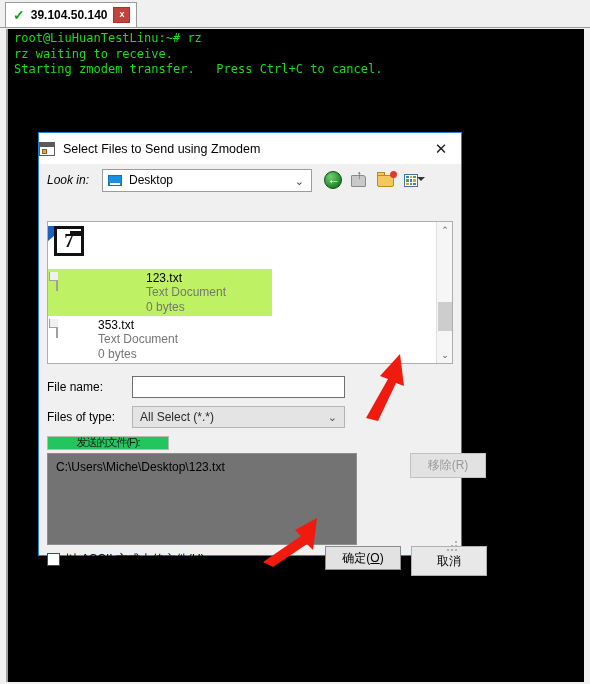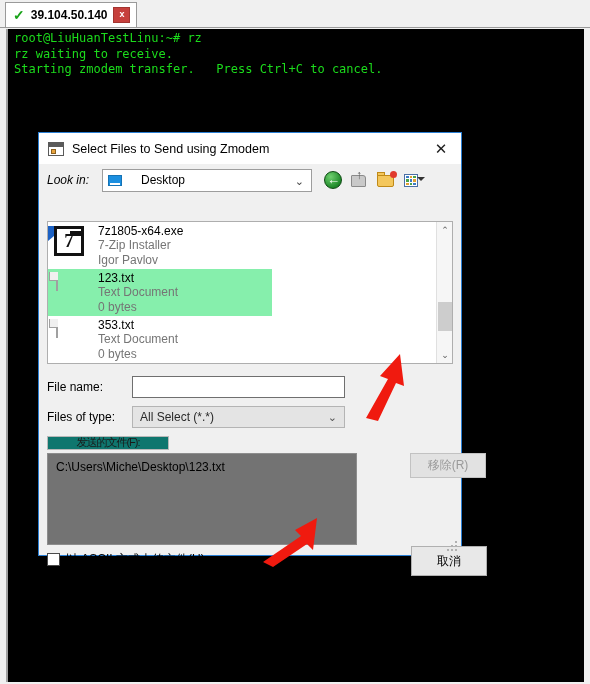--- a/index.html
+++ b/index.html
@@ -97,21 +97,21 @@
     border: 1px solid #2a7fd4;
     box-sizing: border-box;
     box-shadow: 0 0 6px rgba(0,0,0,0.35);
   }
   #dialog-titlebar {
     position: relative;
     height: 31px;
     background: #ffffff;
     display: flex;
     align-items: center;
-    padding-left: 9px;
+    padding-left: 0;
   }
   #dialog-icon {
     width: 16px; height: 14px;
     border: 1px solid #5a5a5a;
     background: #ffffff;
     position: relative;
     flex: 0 0 auto;
     box-sizing: border-box;
   }
   #dialog-icon:before {
@@ -191,21 +191,21 @@
   #lookin-monitor:after {
     content: "";
     position: absolute;
     left: 1px; bottom: 0;
     width: 10px; height: 2px;
     background: #ffffff;
   }
   #lookin-text {
     font-size: 12px;
     color: #000;
-    margin-left: 19px;
+    margin-left: 7px;
   }
   #lookin-chevron {
     position: absolute;
     right: 7px; top: 5px;
     font-size: 11px;
     color: #444;
   }
 
   .toolbtn {
     width: 22px; height: 22px;
@@ -311,22 +311,23 @@
   }
   .file-row {
     position: relative;
     height: 47px;
     display: flex;
     align-items: center;
     padding-left: 5px;
     cursor: pointer;
   }
   .file-row.selected {
-    background: #86efac;
+    background: #bef264;
     width: 219px;
+    gap: 48px;
   }
   .file-icon {
     width: 35px; height: 40px;
     flex: 0 0 auto;
     position: relative;
   }
   
   .doc-icon {
     width: 30px; height: 38px;
     background: #ffffff;
@@ -520,21 +521,21 @@
     font-size: 12px;
     color: #000;
   }
   #add-button-inner span { text-decoration: underline; }
 
   
   #sendfiles-label {
     position: absolute;
     left: 8px; top: 272px;
     width: 122px; height: 14px;
-    background: #0f766e;
+    background: #22c55e;
     border: 1px solid #b8b8b8;
     box-sizing: border-box;
     font-size: 11px;
     color: #1a1a1a;
     text-align: center;
     line-height: 11px;
     overflow: hidden;
     letter-spacing: -1px;
     white-space: nowrap;
   }
@@ -713,25 +714,20 @@
       <div id="file-list">
 
         <div class="file-row">
           <span class="file-icon">
             <span class="sevenzip-icon">
               <span class="sz-box">7</span>
               <span class="sz-bar"></span>
               <span class="sz-shield"></span>
             </span>
           </span>
-          <span class="file-text">
-            <div class="file-name">7z1805-x64.exe</div>
-            <div class="file-meta">7-Zip Installer</div>
-            <div class="file-meta">Igor Pavlov</div>
-          </span>
         </div>
 
         <div class="file-row selected">
           <span class="file-icon">
             <span class="doc-icon"><span class="doc-lines"></span></span>
           </span>
           <span class="file-text">
             <div class="file-name">123.txt</div>
             <div class="file-meta">Text Document</div>
             <div class="file-meta">0 bytes</div>
@@ -776,20 +772,25 @@
         <div id="sendfiles-path">C:\Users\Miche\Desktop\123.txt</div>
       </div>
 
       <div id="remove-button">移除(R)</div>
 
       <div id="ascii-row">
         <span id="ascii-box"></span>
         <span id="ascii-label"><span>以 ASCII 方式上传文件(</span><span class="ul">U</span><span>)</span></span>
       </div>
 
+      <div id="ok-button">
+          <span>确定(</span>
+          <span class="ul">O</span>
+          <span>)</span>
+        </div>
 
       <div id="cancel-button">取消</div>
 
       <div id="resize-grip">
         <i class="grip-dot" style="left:8px;top:0px"></i>
         <i class="grip-dot" style="left:4px;top:4px"></i>
         <i class="grip-dot" style="left:8px;top:4px"></i>
         <i class="grip-dot" style="left:0px;top:8px"></i>
         <i class="grip-dot" style="left:4px;top:8px"></i>
         <i class="grip-dot" style="left:8px;top:8px"></i>

